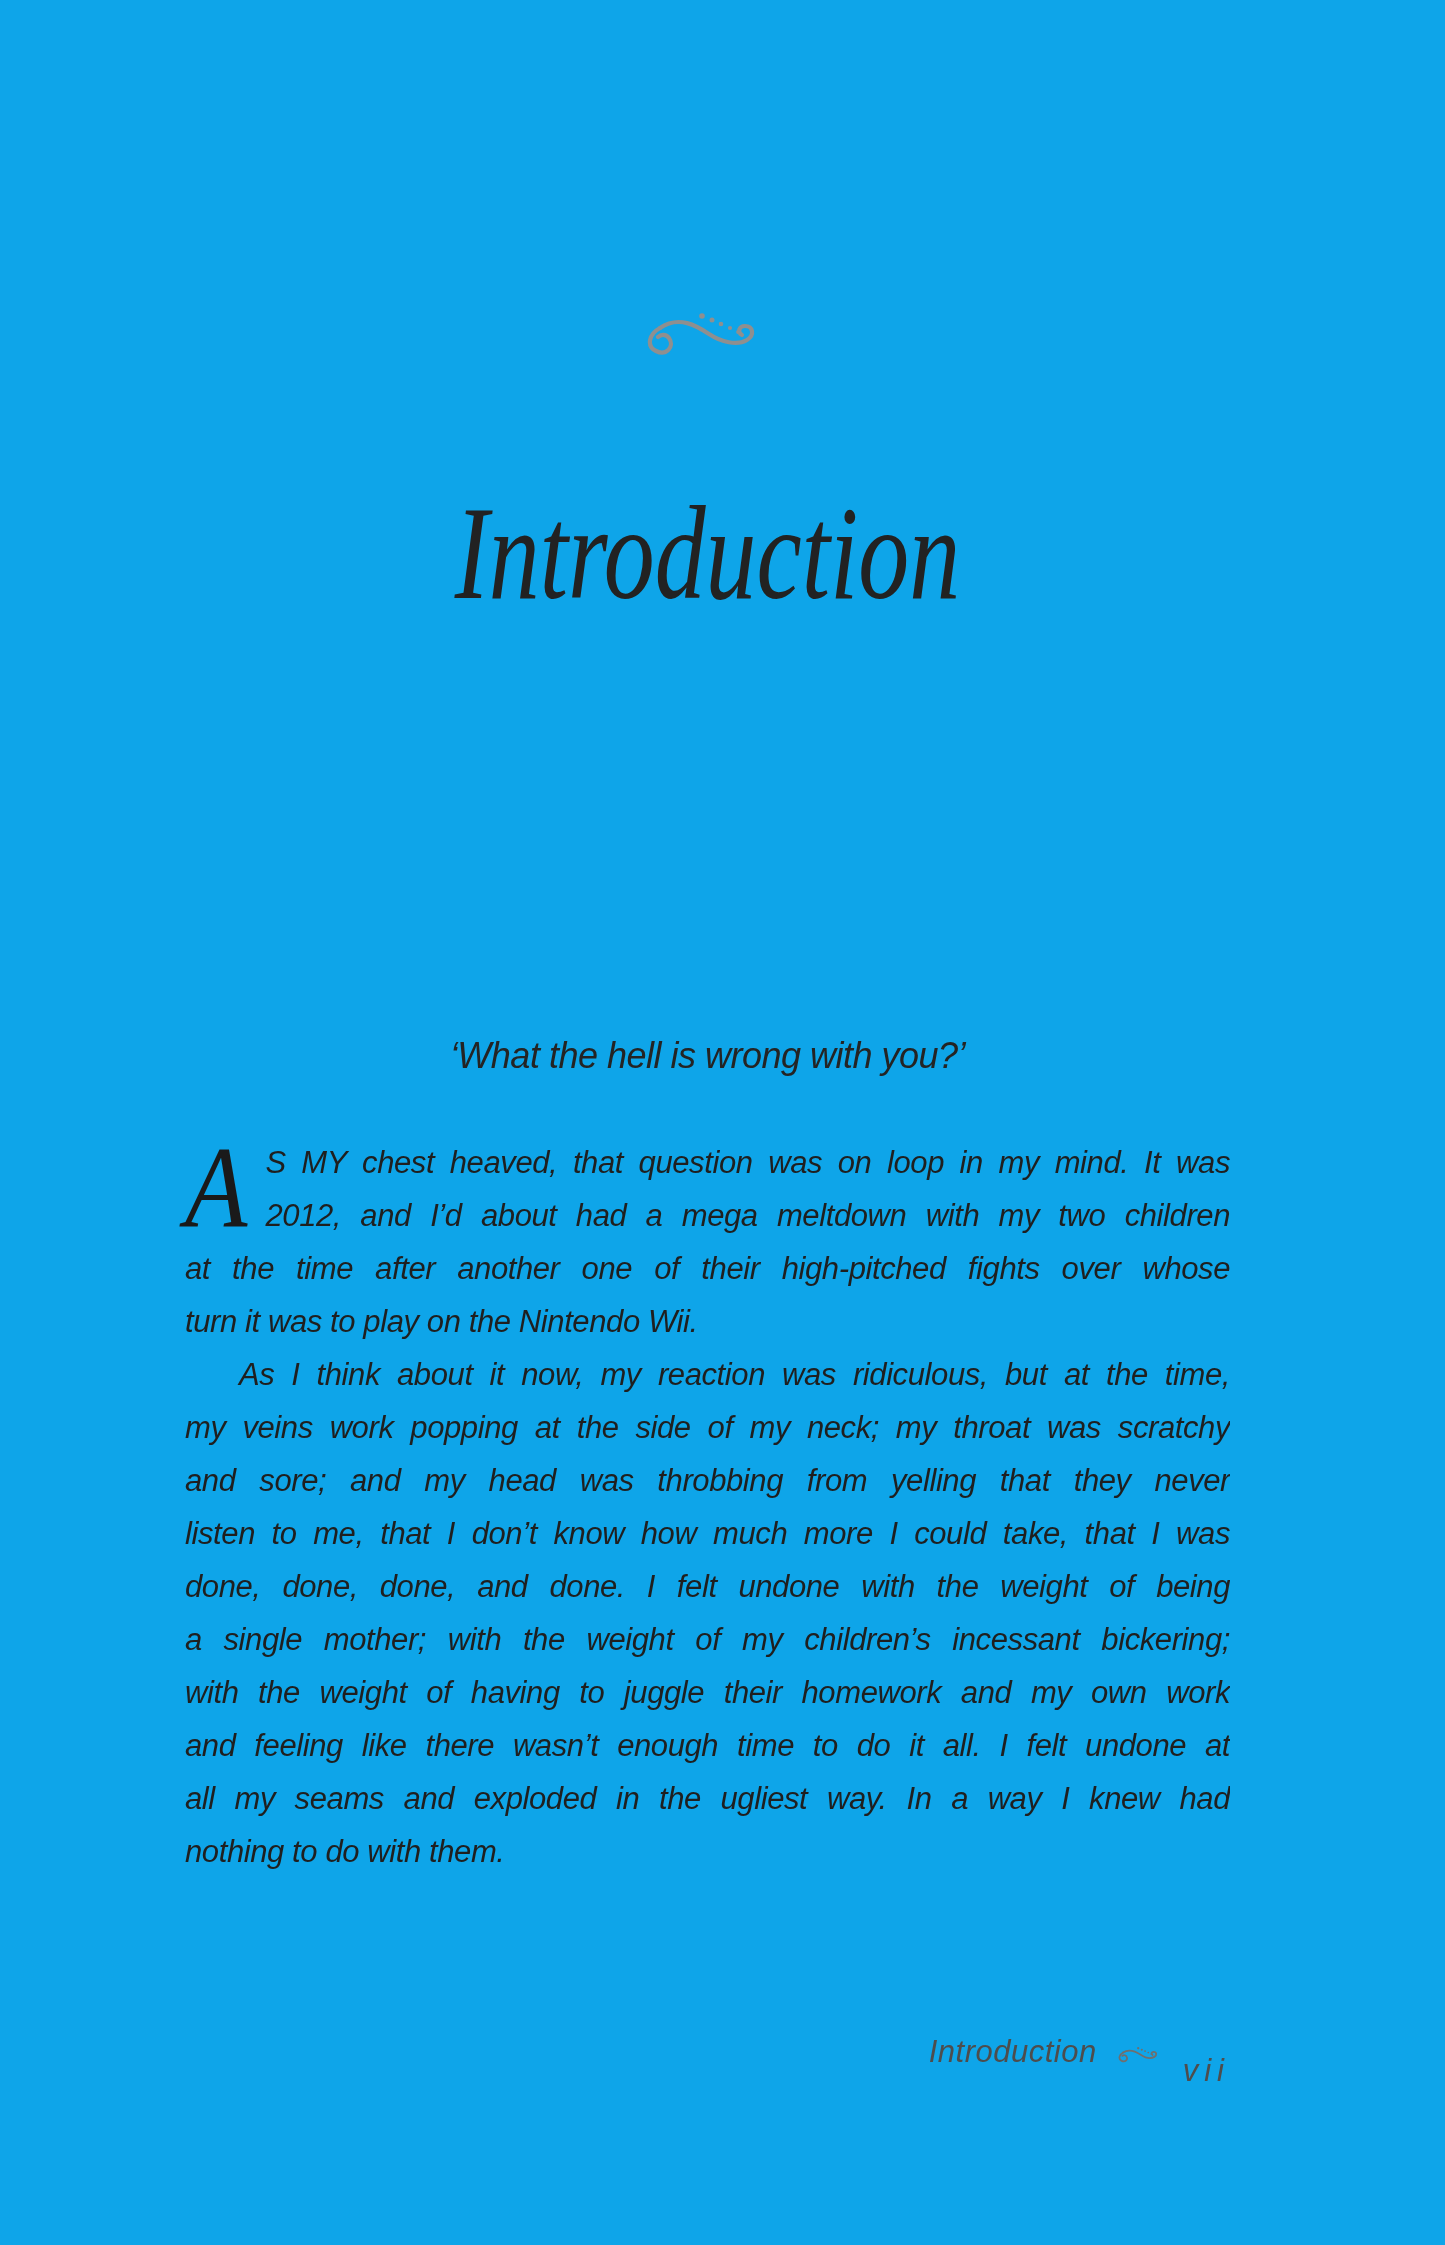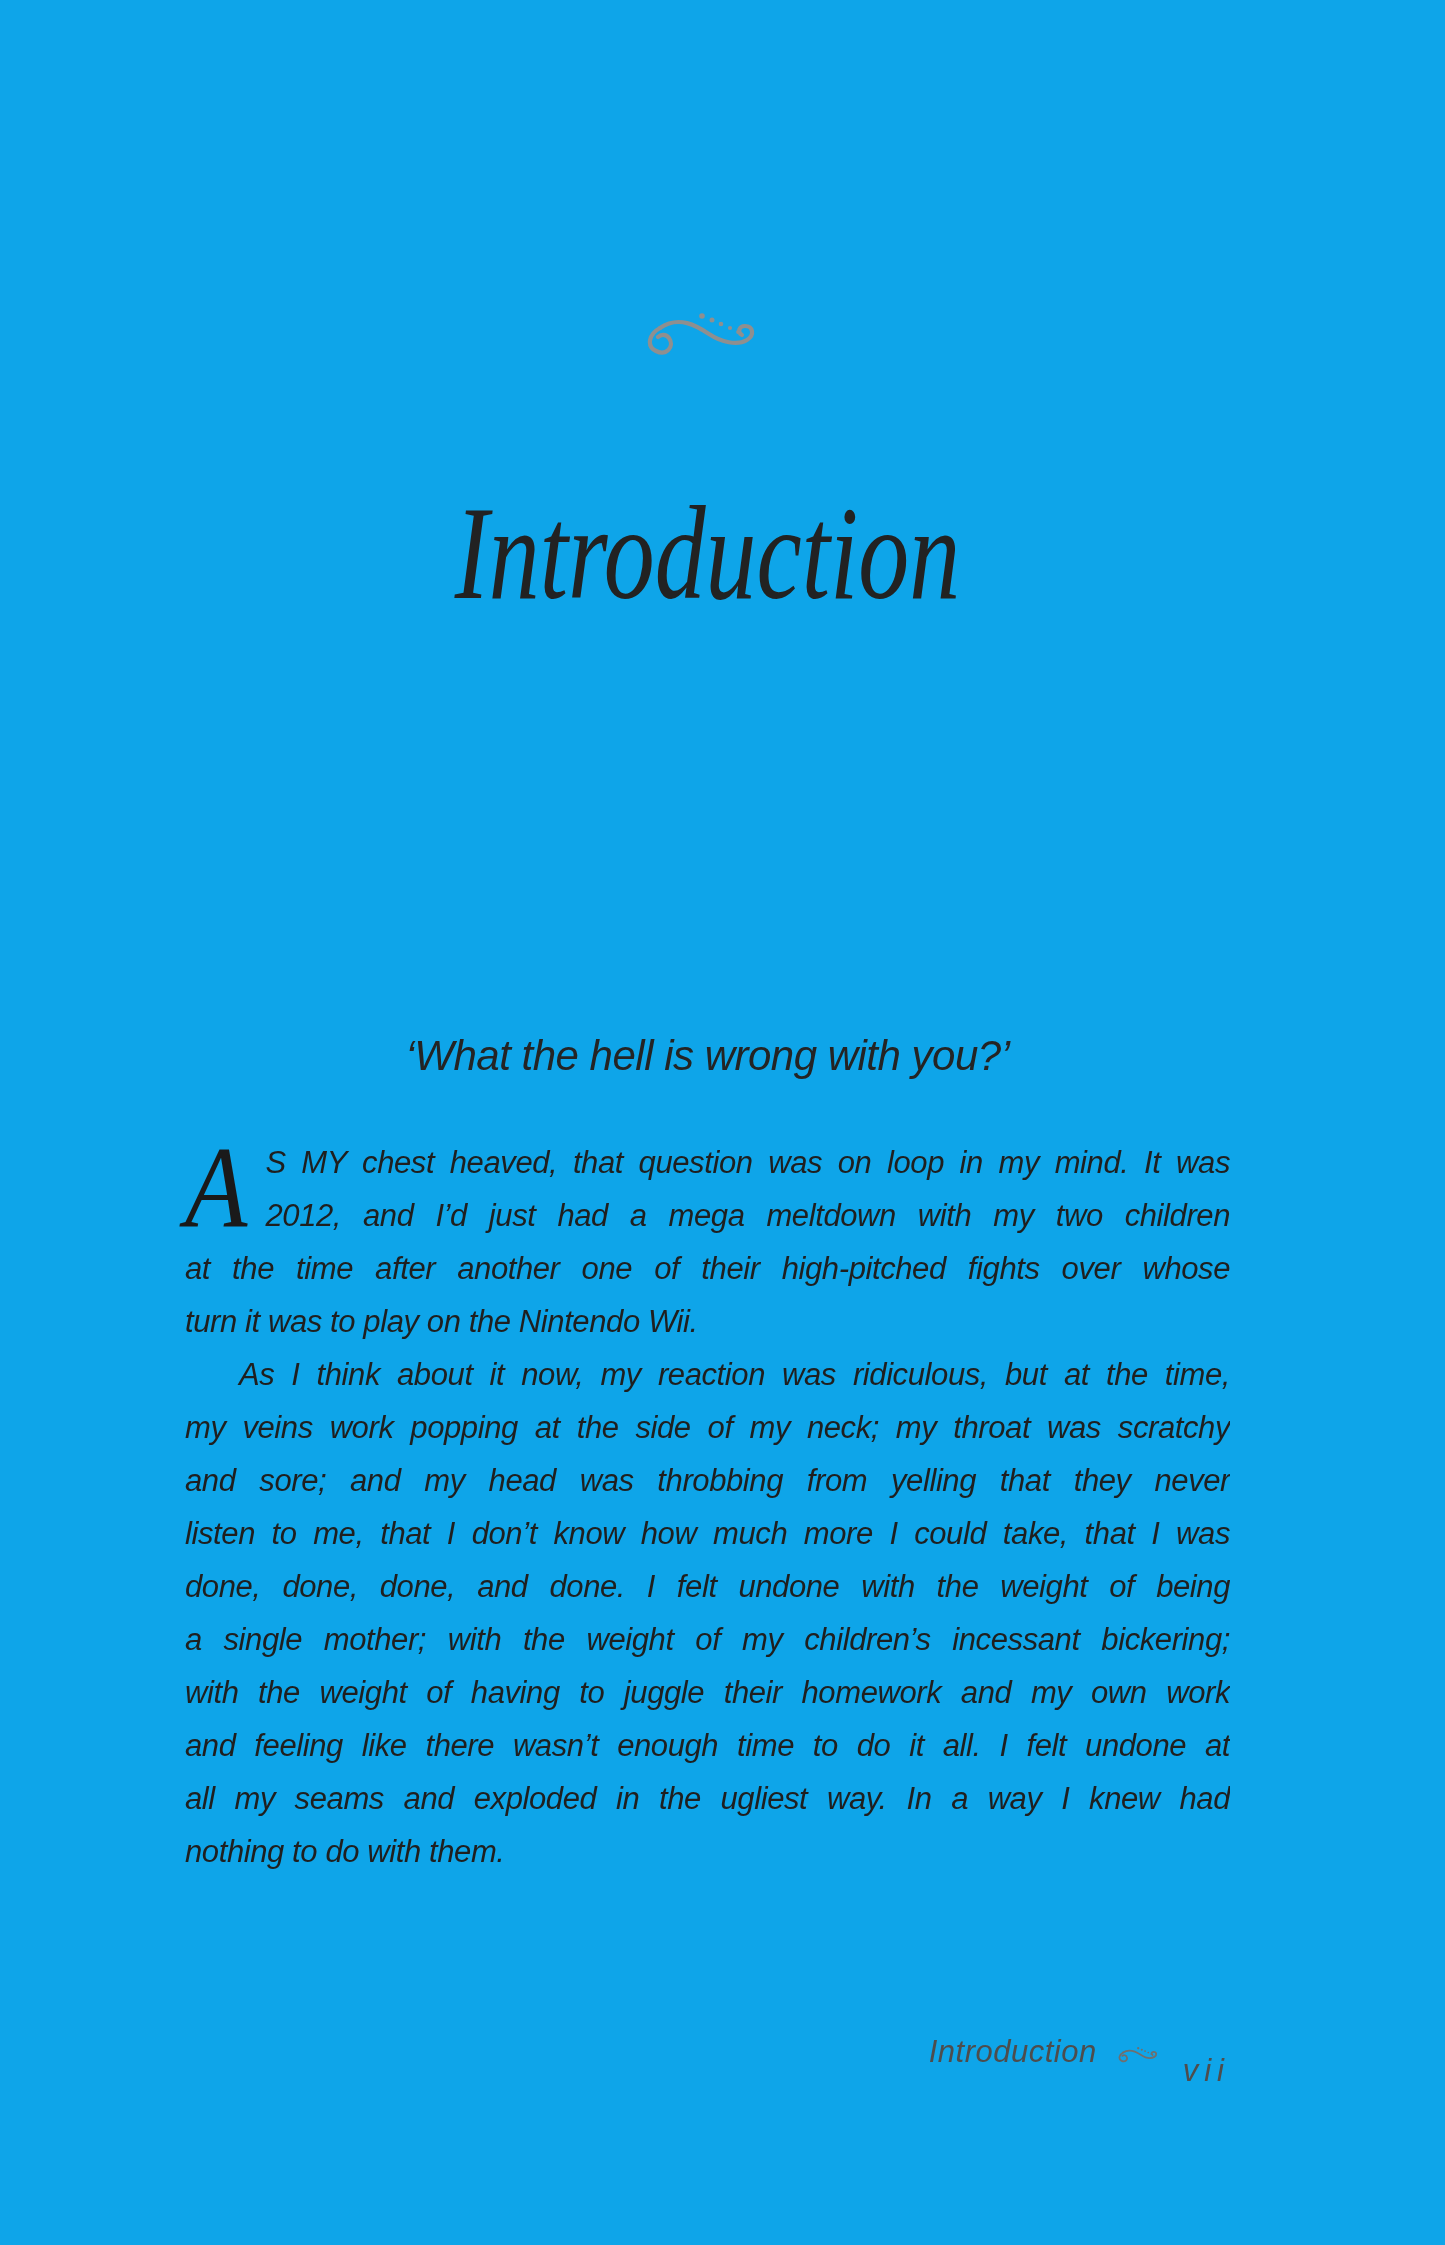--- a/index.html
+++ b/index.html
@@ -37,21 +37,21 @@
     display: inline-block;
     transform: scaleX(0.76);
     transform-origin: 50% 50%;
   }
   .epigraph {
     position: absolute;
     left: 185px;
     top: 1033px;
     width: 1045px;
     text-align: center;
-    font-size: 42px;
+    font-size: 36px;
     line-height: 46px;
     letter-spacing: -0.5px;
     color: #242424;
   }
   .body-text {
     position: absolute;
     left: 185px;
     top: 1136px;
     width: 1045px;
     font-size: 31px;
@@ -114,21 +114,21 @@
   <div class="title">
     <span class="squeeze">Introduction</span>
   </div>
 
   <div class="epigraph">‘What the hell is wrong with you?’</div>
 
   <div class="body-text">
       <div class="para">
         <span class="dropcap">A</span>
         <div class="line">S MY chest heaved, that question was on loop in my mind. It was</div>
-        <div class="line">2012, and I’d just had a mega meltdown with my two children</div>
+        <div class="line">2012, and I’d about had a mega meltdown with my two children</div>
         <div class="line">at the time after another one of their high-pitched fights over whose</div>
         <div class="line lastline">turn it was to play on the Nintendo Wii.</div>
       </div>
       <div class="para">
         <div class="line indent">As I think about it now, my reaction was ridiculous, but at the time,</div>
         <div class="line">my veins work popping at the side of my neck; my throat was scratchy</div>
         <div class="line">and sore; and my head was throbbing from yelling that they never</div>
         <div class="line">listen to me, that I don’t know how much more I could take, that I was</div>
         <div class="line">done, done, done, and done. I felt undone with the weight of being</div>
         <div class="line">a single mother; with the weight of my children’s incessant bickering;</div>

